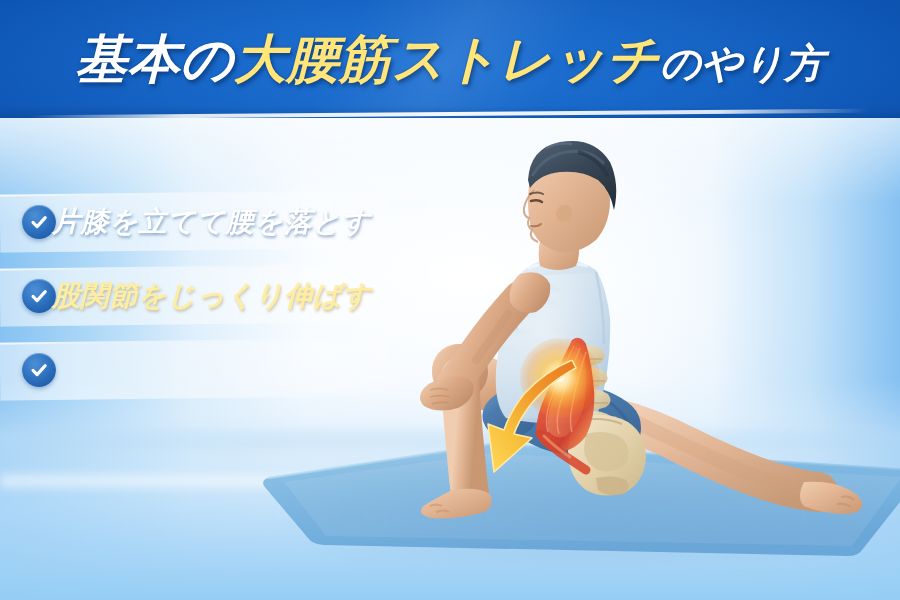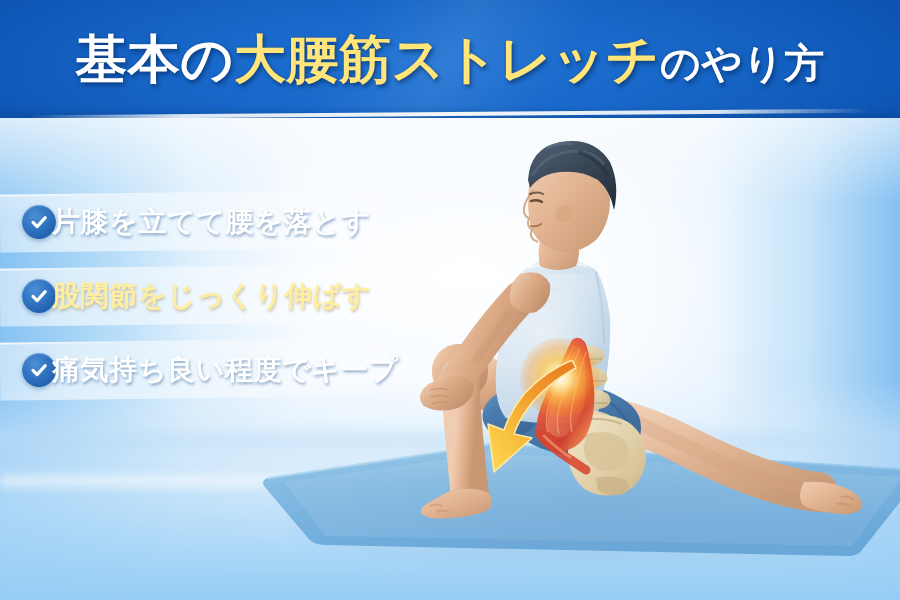--- a/index.html
+++ b/index.html
@@ -8,20 +8,21 @@
     width:900px; height:600px; overflow:hidden;
     font-family:"Liberation Sans","DejaVu Sans",sans-serif;
     background:#ffffff;
   }
 
   .stage {
     position:relative;
     width:900px; height:600px;
     overflow:hidden;
     background:#eaf4fd;
+    font-style:italic;
   }
 
   
   .bg-base{
     position:absolute; inset:0;
     background:
       radial-gradient(120% 85% at 52% 46%, #ffffff 0%, #f7fbff 22%, #e4f1fc 46%, #cbe5fa 68%, #a9d4f6 88%, #95c9f3 100%);
   }
   
   .bg-left{
@@ -460,18 +461,17 @@
       <span class="check-text accent">股関節をじっくり伸ばす</span>
     </div>
 
     <div class="check-row">
       <div class="row-band"></div>
       <span class="check-icon">
         <svg width="20" height="20" viewBox="0 0 20 20" aria-hidden="true">
           <path d="M4 10.4 L8.1 14.6 L16.2 5.6" fill="none" stroke="#ffffff" stroke-width="3.1" stroke-linecap="round" stroke-linejoin="round"></path>
         </svg>
       </span>
-      <span class="check-text">痛気持ち良い程度でキープ</span>
     </div>
 
   </div>
 
 </div>
 
 </body></html>

